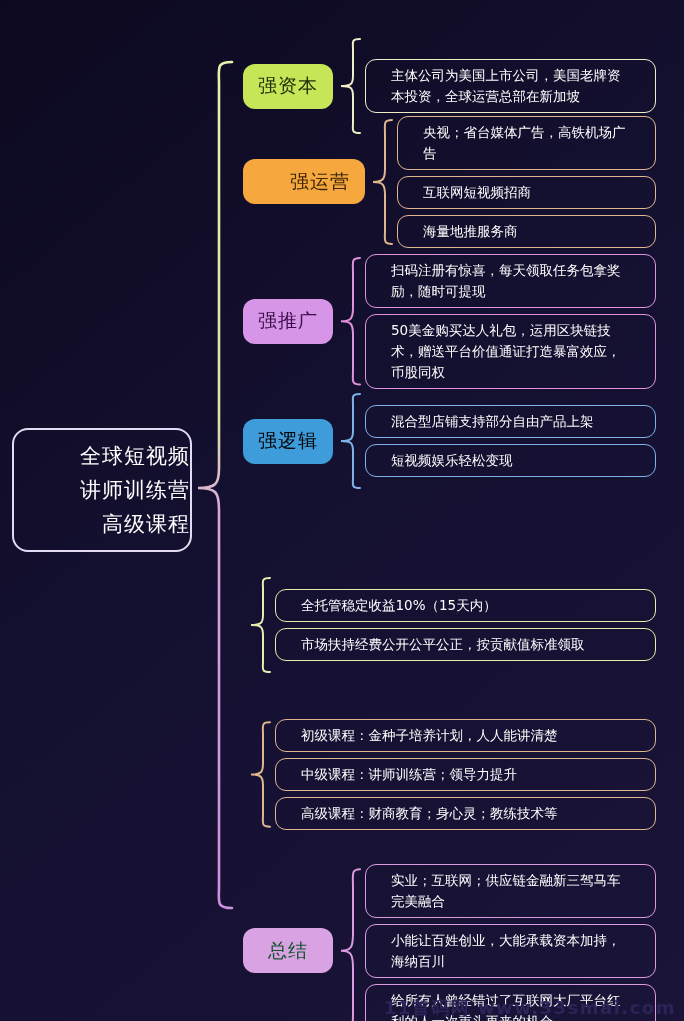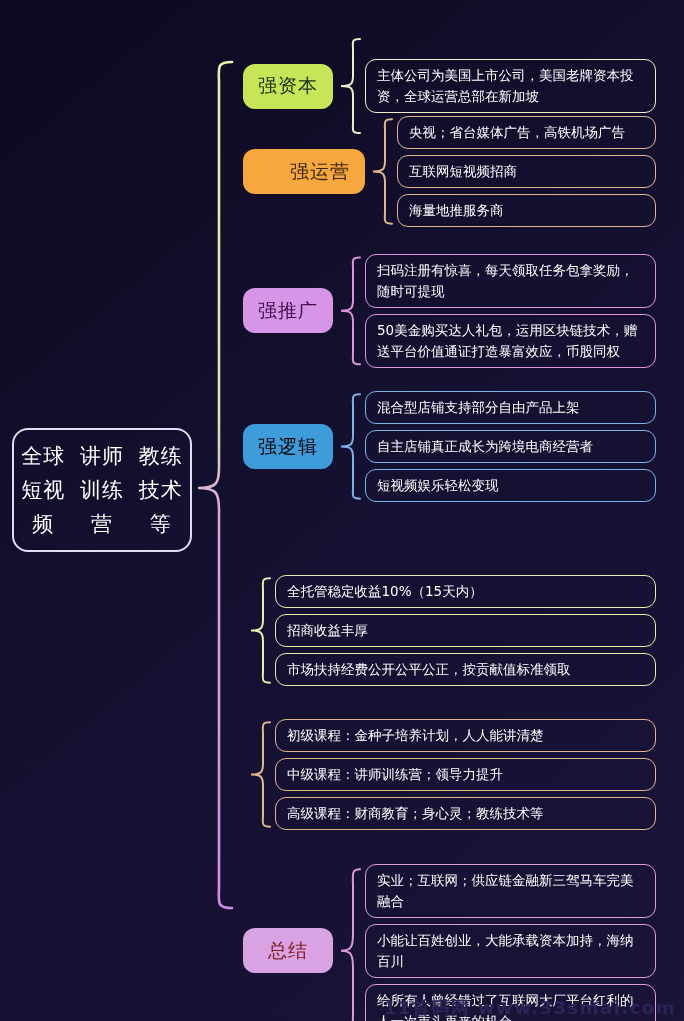--- a/index.html
+++ b/index.html
@@ -6,21 +6,21 @@
   .canvas {
     position:relative; width:684px; height:1021px; overflow:hidden;
     background: linear-gradient(140deg, #0c0920 0%, #141030 45%, #1a1438 100%);
     font-family:"DejaVu Sans","Liberation Sans",sans-serif;
   }
 
   
   .center-node {
     position:absolute; left:12px; top:428px; width:176px; height:120px;
     border:2px solid #e2dbf2; border-radius:16px;
-    display:flex; flex-direction:row; justify-content:center; align-items:center;
+    display:flex; flex-direction:column; justify-content:center; align-items:flex-end;
     color:#ffffff; font-size:21px; line-height:1.62; letter-spacing:1px; text-align:center;
   }
 
   
   .main-brace { position:absolute; left:194px; top:56px; width:40px; height:858px; }
   .main-brace path { fill:none; stroke:url(#bigGrad); stroke-width:2.6; stroke-linecap:round; }
 
   
   .group { position:absolute; left:243px; right:28px; display:flex; align-items:center; }
   .g0 { top:36px;  }
@@ -33,36 +33,36 @@
 
   .node {
     flex:0 0 90px; height:45px; border-radius:12px;
     display:flex; align-items:center; justify-content:center;
     font-size:19px; font-weight:normal; letter-spacing:1px;
   }
   .c-green  { background:#c6e658; color:#22300a; }
   .c-orange { background:#f6a73e; color:#3c2605;padding-left:32px; }
   .c-violet { background:#d795e8; color:#3c0f47; }
   .c-blue   { background:#3f9cdb; color:#000000; }
-  .c-pink   { background:#d9a2e3; color:#7f1d1d; }
+  .c-pink   { background:#d9a2e3; color:#14532d; }
 
   .brace { flex:0 0 26px; width:26px; margin:0 3px; align-self:stretch; }
   .brace svg { width:100%; height:100%; display:block; overflow:visible; }
   .brace path { fill:none; stroke-width:2; stroke-linecap:round; vector-effect:non-scaling-stroke; }
   .g0 .brace path { stroke:#efeec8; }
   .g1 .brace path { stroke:#e0b68e; }
   .g2 .brace path { stroke:#e292dc; }
   .g3 .brace path { stroke:#7fb2e8; }
   .g4 .brace path { stroke:#e6edad; }
   .g5 .brace path { stroke:#e0b68e; }
   .g6 .brace path { stroke:#dd9bdf; }
 
   .leaves { flex:1; display:flex; flex-direction:column; gap:6px; justify-content:center; }
   .leaf {
-    border:1.5px solid #ccc; border-radius:11px; padding:5px 11px;
+    border:1.5px solid #ccc; border-radius:11px; padding:5px 25px;
     color:#ffffff; font-size:13.5px; line-height:1.55; min-height:21px;
     display:flex; align-items:center;
   }
   .g0 .leaf { border-color:#efeec8; }
   .g1 .leaf { border-color:#e0b68e; }
   .g2 .leaf { border-color:#e292dc; }
   .g3 .leaf { border-color:#7fb2e8; }
   .g4 .leaf { border-color:#e6edad; }
   .g5 .leaf { border-color:#e0b68e; }
   .g6 .leaf { border-color:#dd9bdf; }
@@ -75,21 +75,21 @@
   }
 </style>
 </head>
 <body>
 
 <div class="canvas">
 
   <div class="center-node">
     <span>全球短视频</span>
     <span>讲师训练营</span>
-    <span>教练技术等</span>
+    <span>高级课程</span>
   </div>
 
   <svg class="main-brace" viewBox="0 0 40 858" preserveAspectRatio="none">
     <defs>
       <linearGradient id="bigGrad" x1="0" y1="0" x2="0" y2="1">
         <stop offset="0%" stop-color="#e8f2aa"></stop>
         <stop offset="42%" stop-color="#dfe5a6"></stop>
         <stop offset="53%" stop-color="#d8a8da"></stop>
         <stop offset="100%" stop-color="#cd90e0"></stop>
       </linearGradient>
@@ -138,34 +138,32 @@
 
   <div class="group g3">
     <div class="node c-blue">强逻辑</div>
     <div class="brace">
       <svg viewBox="0 0 26 100" preserveAspectRatio="none">
           <path d="M24,3 C15,3 17,6 17,14 L17,40 C17,48 15,50 5,50 C15,50 17,52 17,60 L17,86 C17,94 15,97 24,97"></path>
         </svg>
     </div>
     <div class="leaves">
       <div class="leaf">混合型店铺支持部分自由产品上架</div>
-      <div class="leaf">自主店铺真正成长为跨境电商经营者</div>
       <div class="leaf">短视频娱乐轻松变现</div>
     </div>
   </div>
 
   <div class="group g4">
     <div class="brace">
       <svg viewBox="0 0 26 100" preserveAspectRatio="none">
           <path d="M24,3 C15,3 17,6 17,14 L17,40 C17,48 15,50 5,50 C15,50 17,52 17,60 L17,86 C17,94 15,97 24,97"></path>
         </svg>
     </div>
     <div class="leaves">
       <div class="leaf">全托管稳定收益10%（15天内）</div>
-      <div class="leaf">招商收益丰厚</div>
       <div class="leaf">市场扶持经费公开公平公正，按贡献值标准领取</div>
     </div>
   </div>
 
   <div class="group g5">
     <div class="brace">
       <svg viewBox="0 0 26 100" preserveAspectRatio="none">
           <path d="M24,3 C15,3 17,6 17,14 L17,40 C17,48 15,50 5,50 C15,50 17,52 17,60 L17,86 C17,94 15,97 24,97"></path>
         </svg>
     </div>

